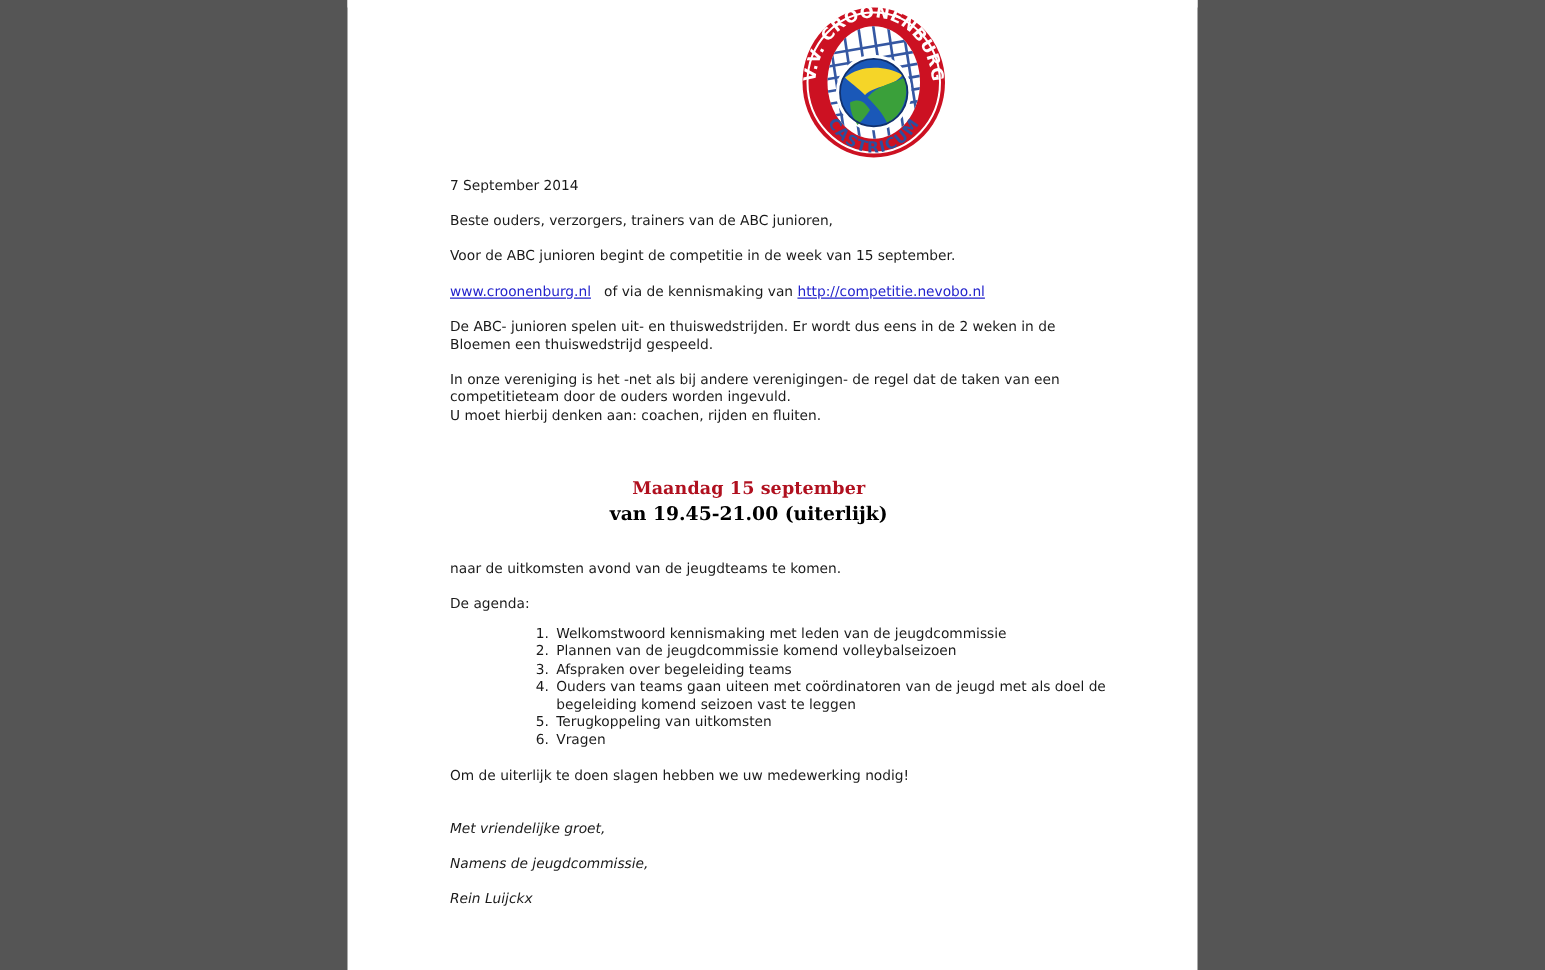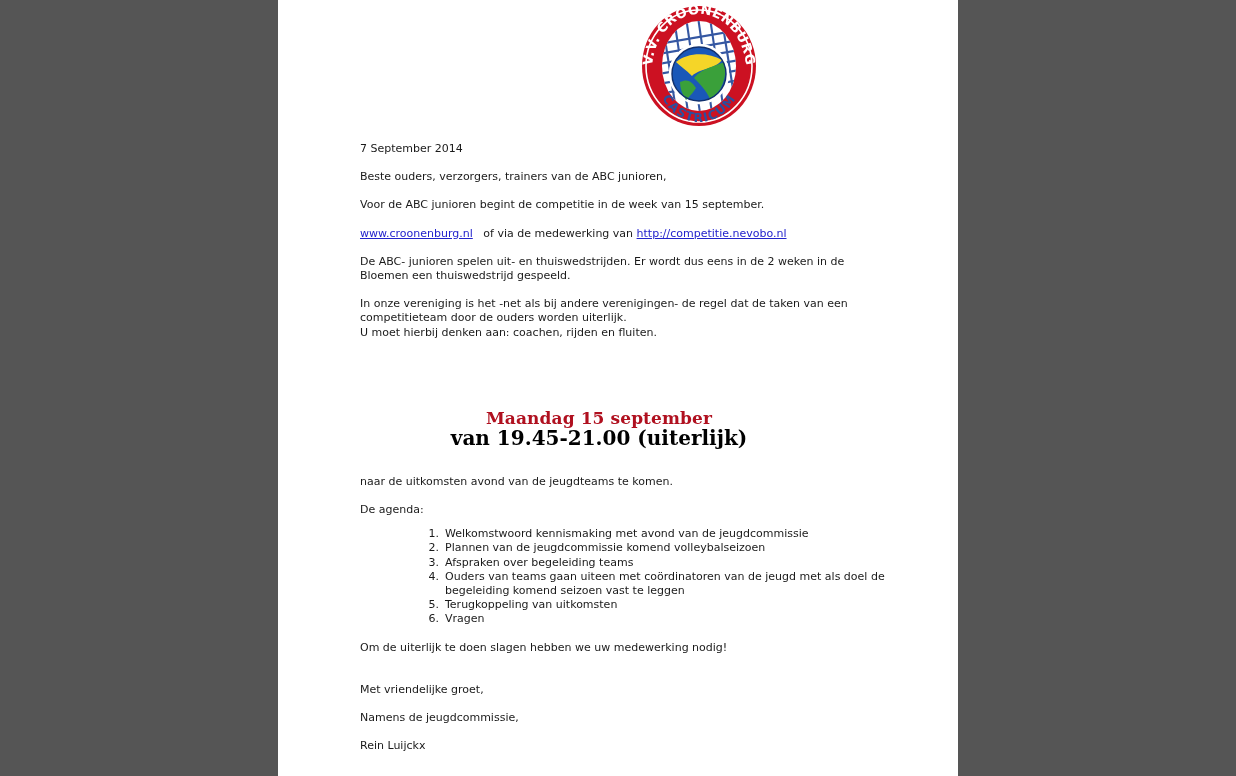--- a/index.html
+++ b/index.html
@@ -66,29 +66,28 @@
   
   .headline {
     text-align: center;
     font-family: "DejaVu Serif", "Liberation Serif", serif;
     font-weight: bold;
     margin: 0;
     padding-right: 90px;
   }
   .headline .l1 {
     color: #b0101f;
-    font-size: 17px;
+    font-size: 14px;
     line-height: 20px;
     display: block;
     letter-spacing: 0.1px;
-    margin-top: 27px;
   }
   .headline .l2, .headline .l3 {
     color: #000000;
-    font-size: 20px;
+    font-size: 15px;
     line-height: 20px;
     display: block;
   }
 
   
   ol.agenda {
     margin: 0;
     padding: 0 0 0 63px;
     list-style: none;
     counter-reset: ag;
@@ -102,21 +101,21 @@
   }
   ol.agenda li::before {
     content: counter(ag) ".";
     position: absolute;
     left: 0;
     top: 0;
     width: 16px;
     text-align: right;
   }
   .list-pad { height: 10px; }
-  .sig { margin: 0; }
+  .sig { margin: 0; font-style: italic; }
 </style>
 </head>
 <body>
 
 <div id="viewer">
 
   <div id="top-strip"></div>
 
   <div id="page">
 
@@ -173,31 +172,31 @@
       <div class="gap"></div>
 
       <p class="para">Beste ouders, verzorgers, trainers van de ABC junioren,</p>
 
       <div class="gap"></div>
 
       <p class="para">Voor de ABC junioren begint de competitie in de week van 15 september.</p>
 
       <div class="gap"></div>
 
-      <p class="para"><a class="link" href="#">www.croonenburg.nl</a>&nbsp;&nbsp; <span>of via de medewerking van</span> <a class="link" href="#">http://competitie.nevobo.nl</a></p>
+      <p class="para"><a class="link" href="#">www.croonenburg.nl</a>&nbsp;&nbsp; <span>of via de kennismaking van</span> <a class="link" href="#">http://competitie.nevobo.nl</a></p>
 
       <div class="gap"></div>
 
       <p class="para">De ABC- junioren spelen uit- en thuiswedstrijden. Er wordt dus eens in de 2 weken in de</p>
       <p class="para">Bloemen een thuiswedstrijd gespeeld.</p>
 
       <div class="gap"></div>
 
       <p class="para">In onze vereniging is het -net als bij andere verenigingen- de regel dat de taken van een</p>
-      <p class="para">competitieteam door de ouders worden uiterlijk.</p>
+      <p class="para">competitieteam door de ouders worden ingevuld.</p>
       <p class="para">U moet hierbij denken aan: coachen, rijden en fluiten.</p>
 
       <div class="gap"></div>
 
 
       <div class="gap"></div>
       <div class="gap-sm"></div>
 
       <div class="headline">
         <span class="l1">Maandag 15 september</span>
@@ -209,21 +208,21 @@
 
       <p class="para">naar de uitkomsten avond van de jeugdteams te komen.</p>
 
       <div class="gap"></div>
 
       <p class="para">De agenda:</p>
 
       <div class="list-pad"></div>
 
       <ol class="agenda">
-        <li>Welkomstwoord kennismaking met avond van de jeugdcommissie</li>
+        <li>Welkomstwoord kennismaking met leden van de jeugdcommissie</li>
         <li>Plannen van de jeugdcommissie komend volleybalseizoen</li>
         <li>Afspraken over begeleiding teams</li>
         <li>Ouders van teams gaan uiteen met coördinatoren van de jeugd met als doel de begeleiding komend seizoen vast te leggen</li>
         <li>Terugkoppeling van uitkomsten</li>
         <li>Vragen</li>
       </ol>
 
       <div class="gap"></div>
 
       <p class="para">Om de uiterlijk te doen slagen hebben we uw medewerking nodig!</p>

